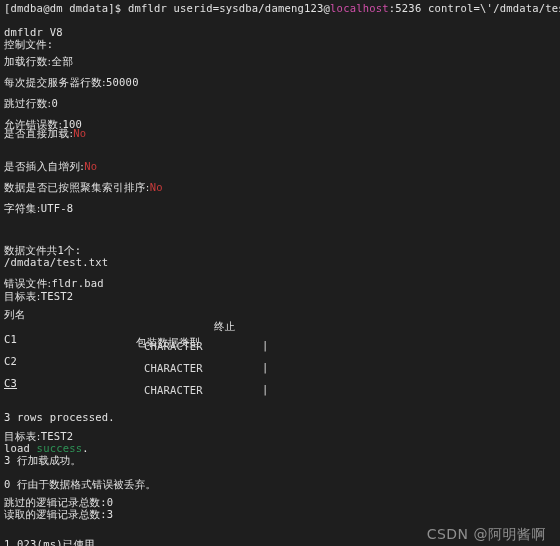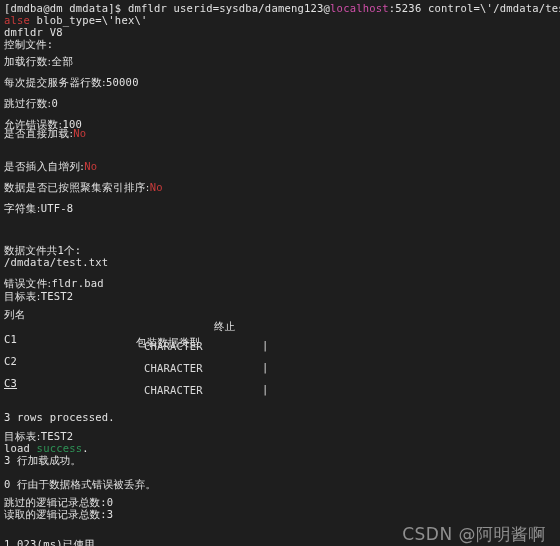--- a/index.html
+++ b/index.html
@@ -75,34 +75,33 @@
     position: absolute;
     left: 262px;
     white-space: pre;
     color: #d9d9d9;
   }
   .watermark {
     position: absolute;
     right: 14px;
     bottom: 6px;
     color: #8f8f8f;
-    font-size: 17px;
+    font-size: 14px;
     font-family: "DejaVu Sans", "Liberation Sans", sans-serif;
     letter-spacing: 0.5px;
     white-space: pre;
   }
 </style>
 </head>
 <body>
 
 <div class="terminal">
 
   <div class="line" style="top:2px;"><span>[dmdba@dm dmdata]$ </span><span>dmfldr userid=sysdba/dameng123@</span><span class="magenta">localhost</span><span>:5236 control=\'/dmdata/test.ctl\' direct=f</span></div>
 
-  <div class="line" style="top:14px;"><span class="red">alse</span><span> blob_type=\'hex\'</span></div>
 
   <div class="line" style="top:26px;">dmfldr V8</div>
   <div class="line cjk" style="top:38px;">控制文件:</div>
 
   <div class="line" style="top:55px;"><span class="cjk">加载行数:</span><span class="cjk">全部</span></div>
 
   <div class="line" style="top:76px;"><span class="cjk">每次提交服务器行数:</span><span>50000</span></div>
 
   <div class="line" style="top:97px;"><span class="cjk">跳过行数:</span><span>0</span></div>
 

